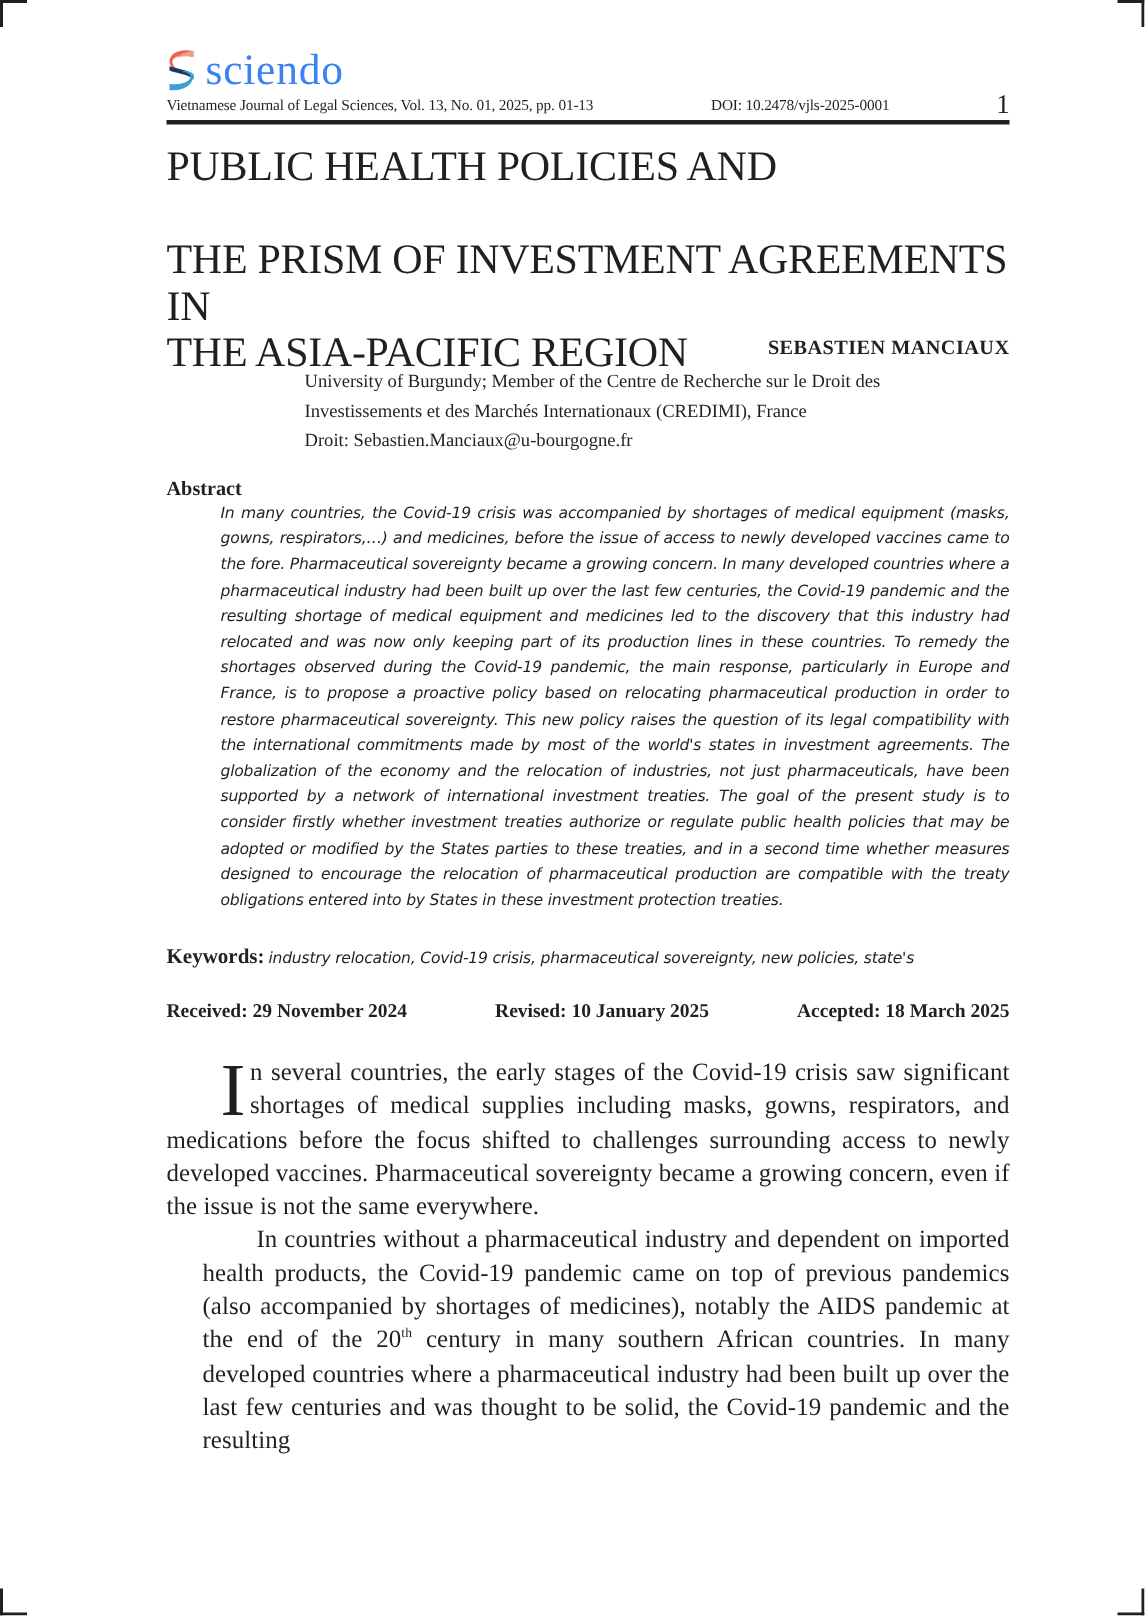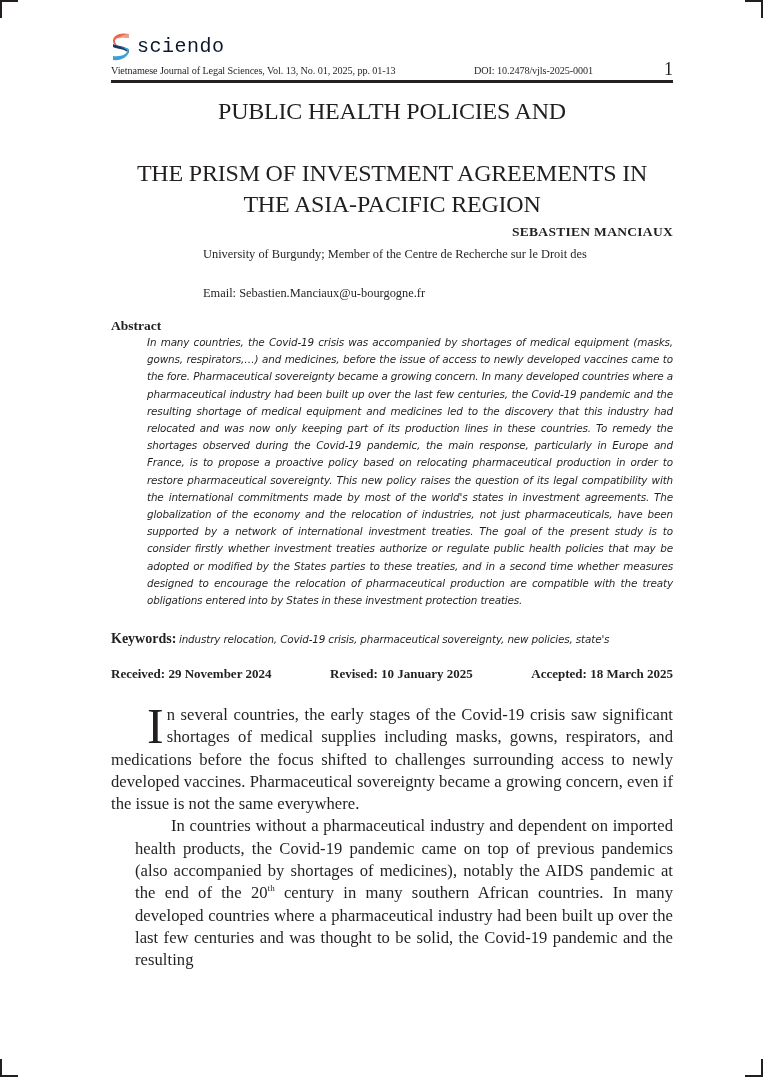--- a/index.html
+++ b/index.html
@@ -12,29 +12,29 @@
   .crop.tr-v { right: 0; top: 0; width: 2px; height: 18px; }
   .crop.bl-h { left: 0; bottom: 0; width: 18px; height: 2px; }
   .crop.bl-v { left: 0; bottom: 0; width: 2px; height: 18px; }
   .crop.br-h { right: 0; bottom: 0; width: 18px; height: 2px; }
   .crop.br-v { right: 0; bottom: 0; width: 2px; height: 18px; }
 
   .page { position: absolute; left: 111px; top: 0; width: 562px; }
 
   .logo { position: absolute; left: 0; top: 32px; height: 30px; display: flex; align-items: center; }
   .logo svg { width: 20px; height: 30px; }
-  .logo-text { font-family: Liberation Mono, monospace; font-size: 20px; color: #0f172a; margin-left: 6px; letter-spacing: 0.5px; font-weight: 400; line-height: 1; }
+  .logo-text { font-family: Liberation Serif, serif; font-size: 29px; color: #3b82f6; margin-left: 6px; letter-spacing: 0.5px; font-weight: 400; line-height: 1; }
 
   .running-head { position: absolute; left: 0; top: 63px; width: 562px; height: 16px; font-size: 10.2px; letter-spacing: -0.1px; }
   .running-head .journal { position: absolute; left: 0; top: 2px; }
   .running-head .doi { position: absolute; left: 363px; top: 2px; }
   .running-head .pageno { position: absolute; right: 0; top: -4px; font-size: 18px; }
   .head-rule { position: absolute; left: 0; top: 80px; width: 562px; height: 3px; background: #231f20; }
 
-  .title { position: absolute; left: 0; top: 96px; width: 562px; text-align: center; font-size: 24px; line-height: 31px; letter-spacing: -0.2px; margin: 0; font-weight: 400; }
+  .title { position: absolute; left: 0; top: 96px; width: 562px; text-align: left; font-size: 28px; line-height: 31px; letter-spacing: -0.2px; margin: 0; font-weight: 400; }
 
   .author { position: absolute; right: 0; top: 224px; font-size: 13.5px; font-weight: 700; letter-spacing: 0.3px; }
   .affil { position: absolute; right: 0; top: 245px; width: 470px; text-align: left; font-size: 12.4px; line-height: 19.5px; }
 
   .abstract-label { position: absolute; left: 0; top: 318px; font-size: 13.5px; font-weight: 700; }
   .abstract-text { position: absolute; left: 36px; top: 334px; width: 526px; font-family: "DejaVu Sans", sans-serif; font-style: italic; font-size: 10.4px; line-height: 17.2px; text-align: justify; letter-spacing: -0.15px; margin: 0; }
 
   .keywords { position: absolute; left: 0; top: 630px; width: 562px; font-size: 10.4px; line-height: 17.5px; text-align: justify; }
   .keywords .kw-label { font-family: "Liberation Serif", serif; font-weight: 700; font-size: 14px; font-style: normal; }
   .keywords .kw-text { font-family: "DejaVu Sans", sans-serif; font-style: italic; letter-spacing: -0.15px; }
@@ -84,22 +84,22 @@
   <h1 class="title">
     <span>PUBLIC HEALTH POLICIES AND</span><br>
     <br>
     <span>THE PRISM OF INVESTMENT AGREEMENTS IN</span><br>
     <span>THE ASIA-PACIFIC REGION</span>
   </h1>
 
   <div class="author">SEBASTIEN MANCIAUX</div>
   <div class="affil">
     <span>University of Burgundy; Member of the Centre de Recherche sur le Droit des</span><br>
-    <br>
-    <span>Email: Sebastien.Manciaux@u-bourgogne.fr</span>
+    <span>Investissements et des Marchés Internationaux (CREDIMI), France</span><br>
+    <span>Droit: Sebastien.Manciaux@u-bourgogne.fr</span>
   </div>
 
   <div class="abstract-label">Abstract</div>
   <p class="abstract-text">In many countries, the Covid-19 crisis was accompanied by shortages of medical equipment (masks, gowns, respirators,…) and medicines, before the issue of access to newly developed vaccines came to the fore. Pharmaceutical sovereignty became a growing concern. In many developed countries where a pharmaceutical industry had been built up over the last few centuries, the Covid-19 pandemic and the resulting shortage of medical equipment and medicines led to the discovery that this industry had relocated and was now only keeping part of its production lines in these countries. To remedy the shortages observed during the Covid-19 pandemic, the main response, particularly in Europe and France, is to propose a proactive policy based on relocating pharmaceutical production in order to restore pharmaceutical sovereignty. This new policy raises the question of its legal compatibility with the international commitments made by most of the world's states in investment agreements. The globalization of the economy and the relocation of industries, not just pharmaceuticals, have been supported by a network of international investment treaties. The goal of the present study is to consider firstly whether investment treaties authorize or regulate public health policies that may be adopted or modified by the States parties to these treaties, and in a second time whether measures designed to encourage the relocation of pharmaceutical production are compatible with the treaty obligations entered into by States in these investment protection treaties.</p>
 
   <div class="keywords">
     <span class="kw-label">Keywords:</span>
     <span class="kw-text">industry relocation, Covid-19 crisis, pharmaceutical sovereignty, new policies, state's</span>
   </div>
 

